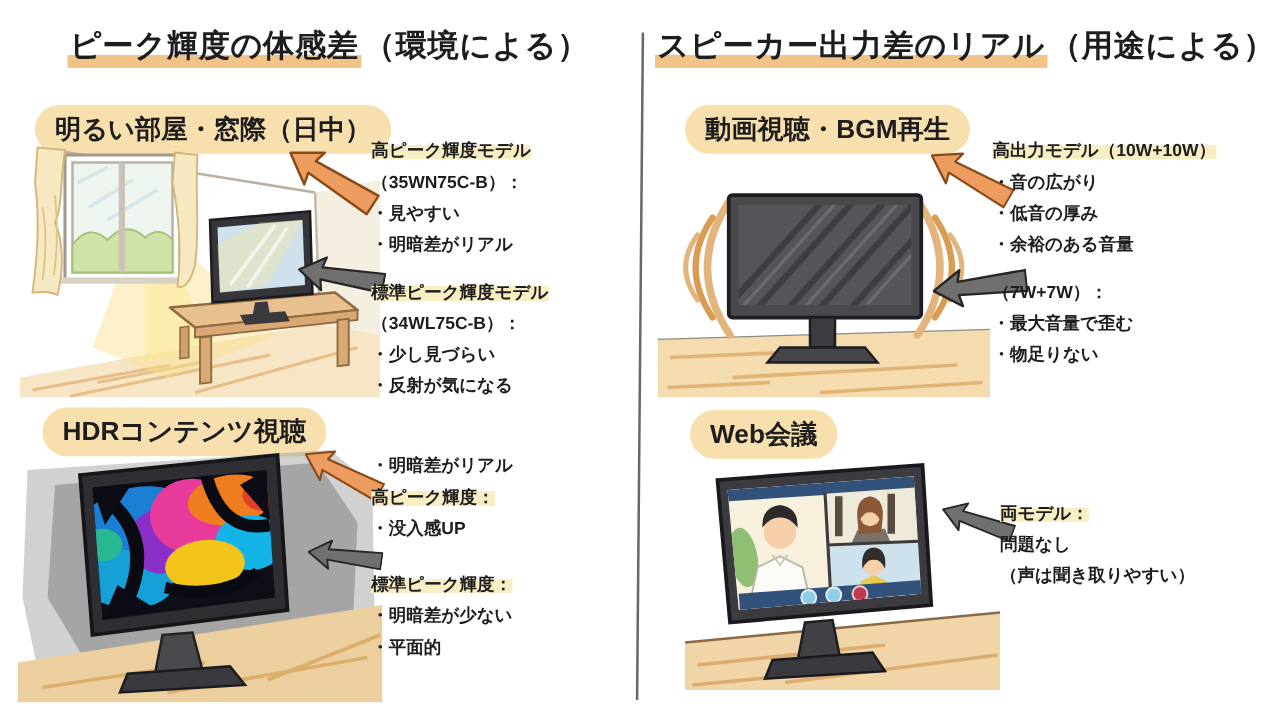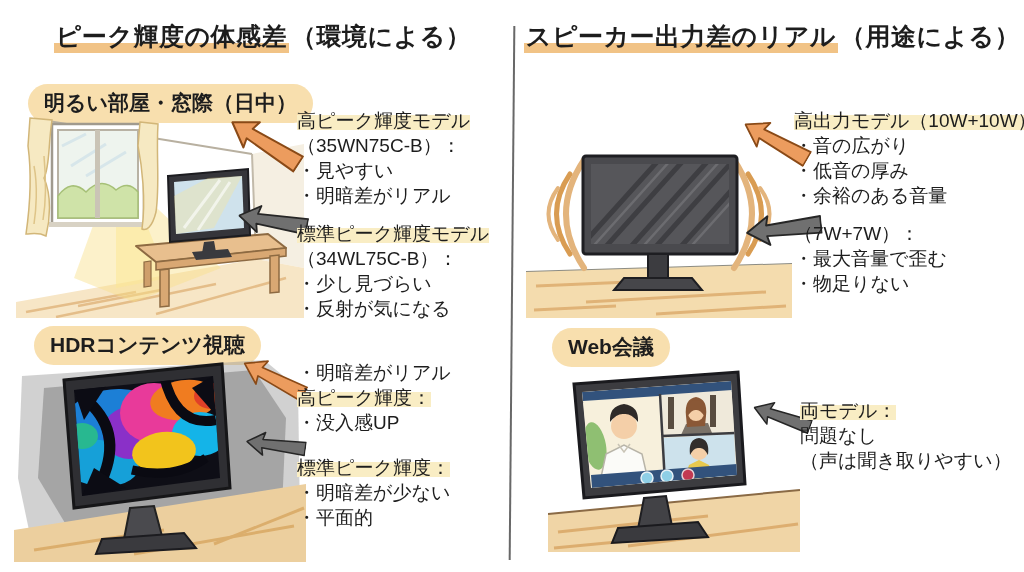--- a/index.html
+++ b/index.html
@@ -7,21 +7,21 @@
     position:relative;width:1024px;height:572px;background:#ffffff;overflow:hidden;
     font-family:"Liberation Sans","DejaVu Sans",sans-serif;color:#1d1d1d;
   }
   .title{position:absolute;font-weight:bold;font-size:25px;white-space:nowrap;text-align:center;letter-spacing:0.5px;}
   .title-main{background:linear-gradient(to bottom,transparent 64%,#f1c386 64%,#f1c386 94%,transparent 94%);padding:0 2px 5px 2px;margin-top:29px;}
   .title-paren{padding-left:2px;}
   .pill{
     position:absolute;background:#f8dfae;border-radius:20px;padding:5px 16px 6px 16px;
     font-size:21px;font-weight:bold;white-space:nowrap;
   }
-  .annot{position:absolute;font-weight:normal;font-size:19px;line-height:25px;white-space:nowrap;}
+  .annot{position:absolute;font-weight:bold;font-size:14px;line-height:25px;white-space:nowrap;}
   .annot .group{margin-bottom:13px;}
   .hl{background:linear-gradient(to bottom,transparent 26%,#f9edc4 26%,#f9edc4 97%,transparent 97%);}
   .arrow{position:absolute;}
   .divider{position:absolute;left:511px;top:26px;width:2px;height:534px;background:#4d4d4d;opacity:.85;transform:rotate(.5deg);}
   .illu{position:absolute;}
   .footnote{position:absolute;left:650px;top:537px;width:370px;text-align:right;font-size:20px;font-weight:bold;white-space:nowrap;}
 </style>
 </head>
 <body>
 
@@ -31,20 +31,21 @@
     <span class="title-main">ピーク輝度の体感差</span><span class="title-paren">（環境による）</span>
   </div>
   <div class="title" style="left:522px;top:20px;width:500px;">
     <span class="title-main">スピーカー出力差のリアル</span><span class="title-paren">（用途による）</span>
   </div>
 
   <div class="divider"></div>
 
   <div class="pill" style="left:28px;top:84px;text-align:right;">明るい部屋・窓際（日中）</div>
   <div class="pill" style="left:34px;top:326px;">HDRコンテンツ視聴</div>
+  <div class="pill" style="left:548px;top:84px;">動画視聴・BGM再生</div>
   <div class="pill" style="left:552px;top:328px;">Web会議</div>
 
   <svg class="illu" style="left:16px;top:116px;" width="288" height="202" viewBox="0 0 288 202">
     <polygon points="236,38 288,28 288,152 240,143" fill="#f5efe2"></polygon>
     <path d="M26,4 L236,38" stroke="#b8b0a0" stroke-width="2" fill="none"></path>
     <path d="M236,38 L240,143" stroke="#c2baaa" stroke-width="2" fill="none"></path>
     <polygon points="0,186 240,143 288,152 288,202 0,202" fill="#f7e6c6"></polygon>
     <g stroke="#e0b47a" stroke-width="2.5" opacity=".8">
       <path d="M10,196 L120,176" fill="none"></path>
       <path d="M40,201 L200,168" fill="none"></path>

